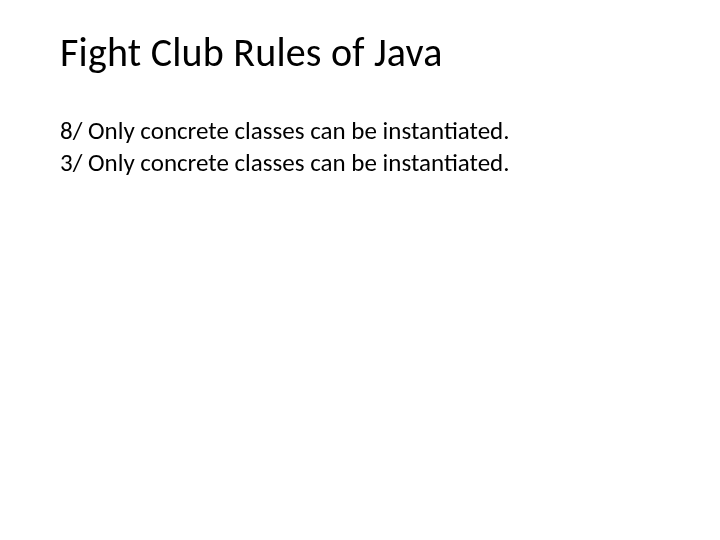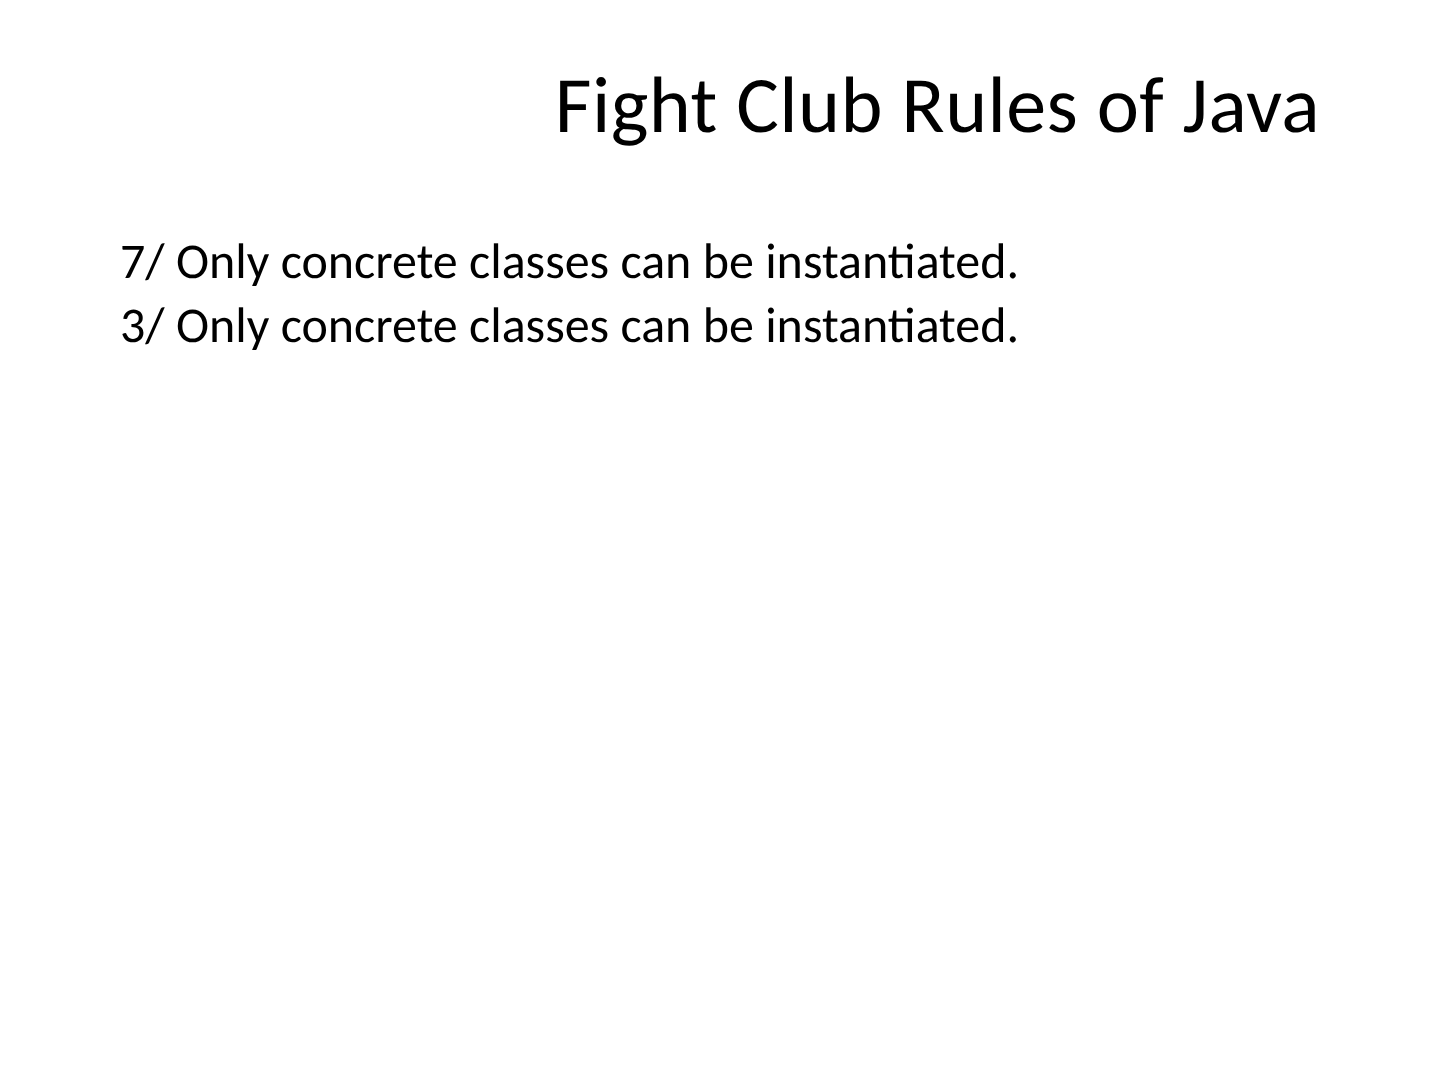--- a/index.html
+++ b/index.html
@@ -16,35 +16,35 @@
       overflow: hidden;
     }
     .slide {
       width: 100%;
       height: 100%;
       padding: 28px 60px 40px 60px;
     }
     .title {
       font-size: 40px;
       font-weight: 400;
-      text-align: right;
+      text-align: left;
       margin-bottom: 38px;
       letter-spacing: 0.2px;
     }
     .body-text {
       font-size: 25px;
       line-height: 1.28;
       font-weight: 400;
     }
     .rule {
       display: block;
     }
   </style>
 </head>
 <body>
 
 <div class="slide">
   <h1 class="title">Fight Club Rules of Java</h1>
   <div class="body-text">
-    <span class="rule">7/ Only concrete classes can be instantiated.</span>
+    <span class="rule">8/ Only concrete classes can be instantiated.</span>
     <span class="rule">3/ Only concrete classes can be instantiated.</span>
   </div>
 </div>
 
 </body></html>

